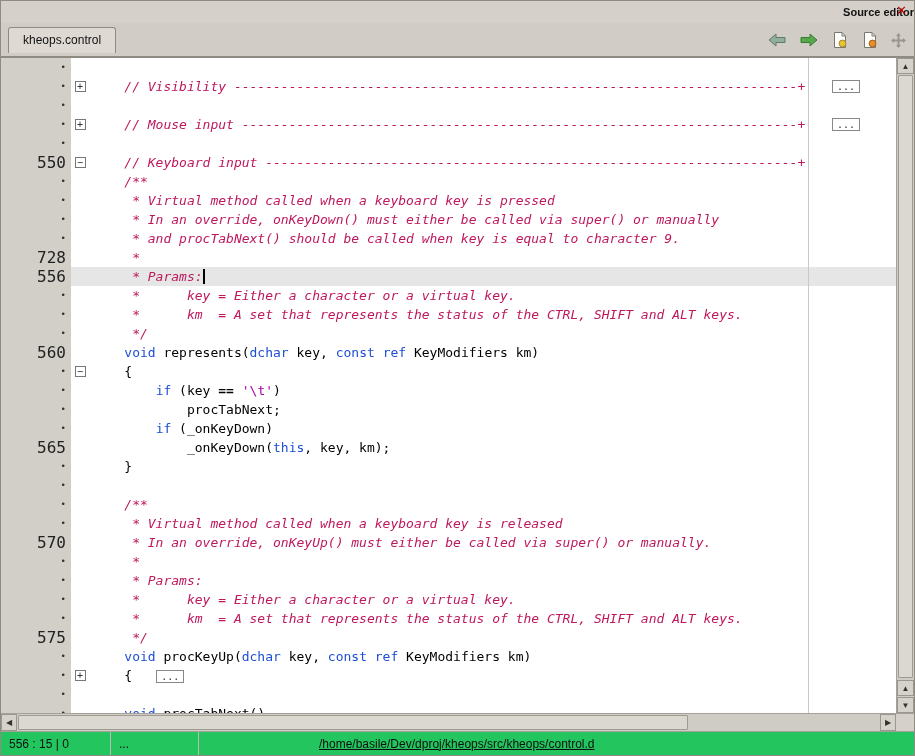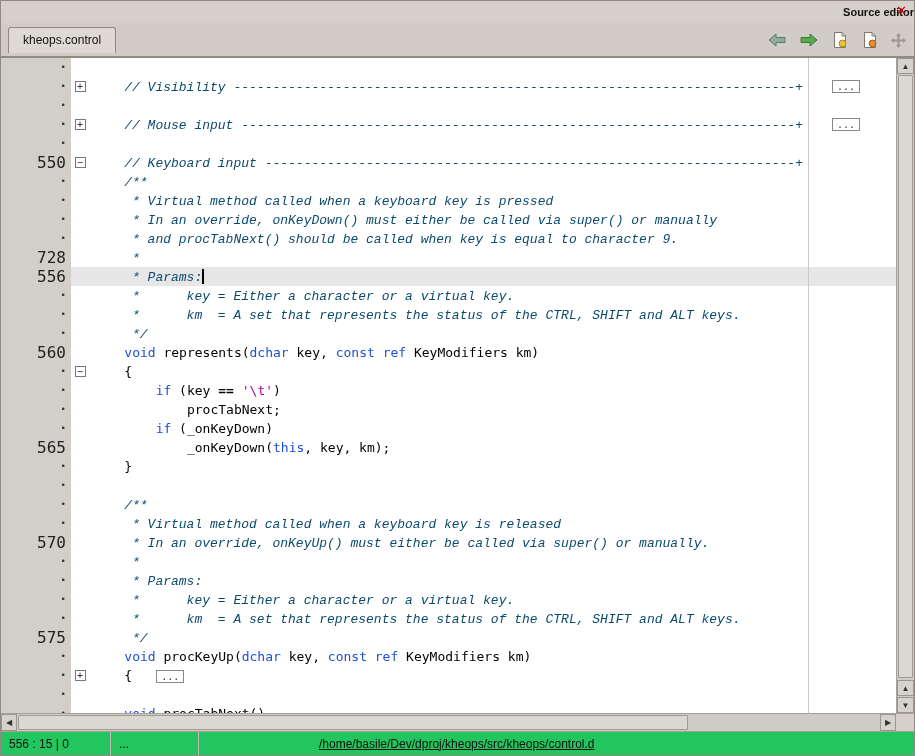--- a/index.html
+++ b/index.html
@@ -28,21 +28,21 @@
                  border-top:1px solid #8f8b83; overflow:hidden; }
   .lines { flex:1; position:relative; overflow:hidden; }
   .row { display:flex; height:19px; line-height:19px; white-space:pre; position:relative;
          font-family:"DejaVu Sans Mono","Liberation Mono",monospace; font-size:13px; color:#000; }
   .gut { width:70px; flex:none; background:#d2cfc8; text-align:right; padding-right:5px;
          font-size:16px; color:#222; }
   .gut.dot { font-size:9px; color:#333; }
   .fold { width:18px; flex:none; display:flex; align-items:center; justify-content:center; }
   .code { flex:1; padding-left:4px; position:relative; }
   .row.hl .fold, .row.hl .code { background:#e6e6e6; }
-  .cm { color:#0c4a6e; font-style:italic;font-family:Liberation Mono, monospace; }
+  .cm { color:#be185d; font-style:italic; }
   .kw { color:#1d4ed8; font-weight:normal; }
   .st { color:#aa00aa; }
   .op { font-weight:bold; }
   .foldbox { display:inline-block; width:11px; height:11px; border:1px solid #777; background:#fff;
              font-size:10px; line-height:9px; text-align:center; color:#333;
              font-family:"DejaVu Sans Mono",monospace; }
   .ellipsis-box { display:inline-block; border:1px solid #888; background:#fff; padding:0 4px;
                   font-size:10px; line-height:11px; color:#333; vertical-align:middle; }
   .er { position:absolute; right:36px; top:3px; }
   .ie { margin-left:24px; }

